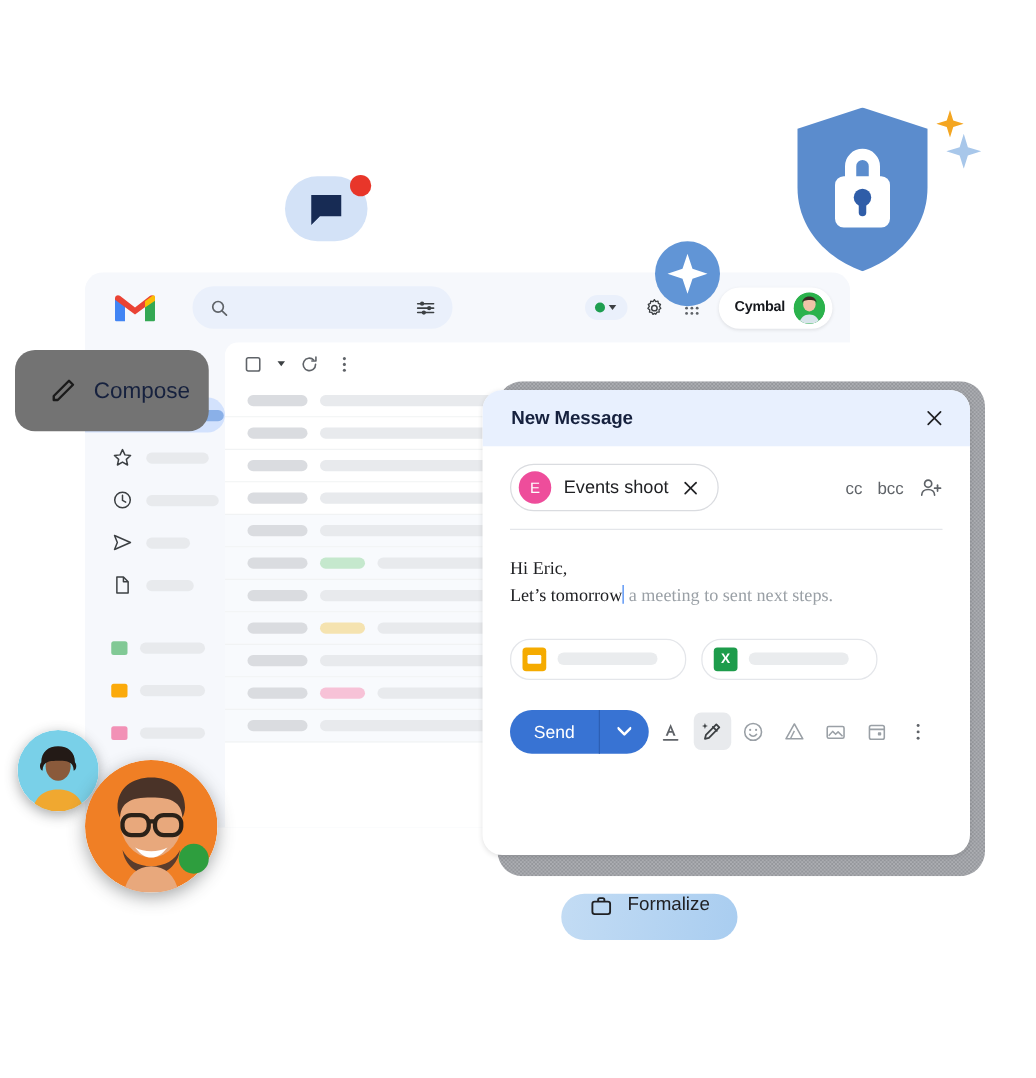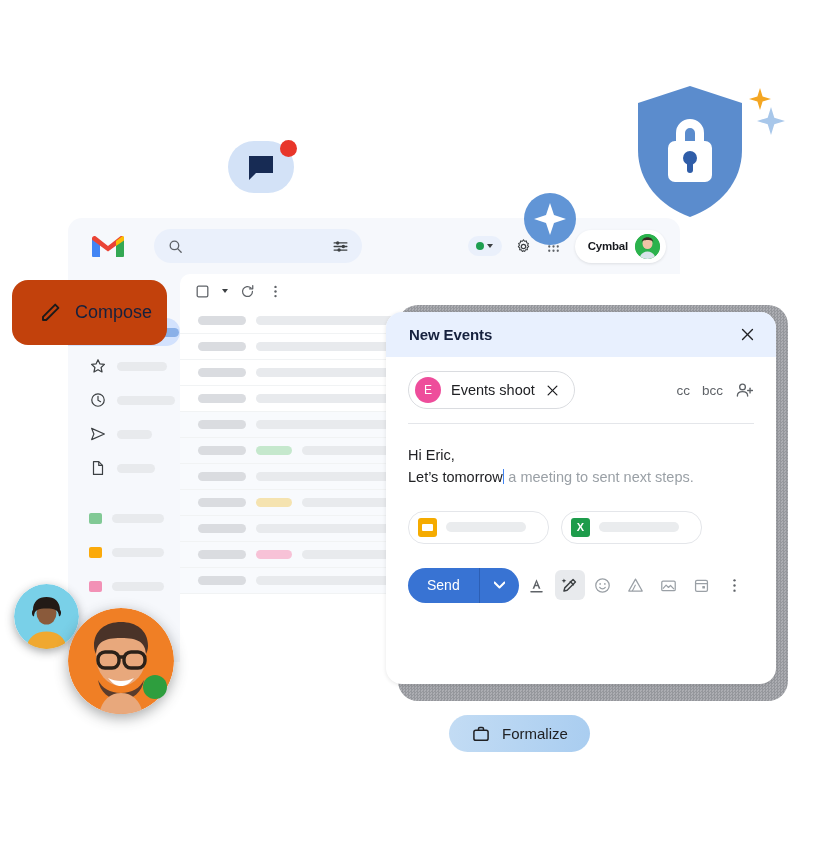--- a/index.html
+++ b/index.html
@@ -100,21 +100,21 @@
   }
   .chip-ava {
     width: 26px; height: 26px; border-radius: 50%; background: #ee4d9b;
     color: #fff; font-size: 12px; display: flex; align-items: center; justify-content: center;
   }
   .chip-name { font-size: 14.5px; color: #202124; }
   .ccbcc { margin-left: auto; display: flex; align-items: center; gap: 12px; }
   .ccbcc span { font-size: 13.5px; color: #5f6368; }
   .divider { height: 1px; background: #e4e6ea; margin: 14px 22px 0 22px; }
   .body-txt { padding: 20px 22px 0 22px; }
-  .body-txt p { font-size: 14.5px; color: #202124; line-height: 1.55; }
+  .body-txt p { font-size: 14.5px; color: #202124; line-height: 1.55; font-family: Liberation Serif, serif; }
   .body-txt p.spaced { margin-top: 17px; }
   .caret-line { display: inline-block; width: 1.5px; height: 15px;
     background: #4285f4; vertical-align: -2px; }
   .ghost { color: #9aa0a6; }
   .attach-row { display: flex; gap: 12px; padding: 22px 22px 0 22px; }
   .attach {
     display: flex; align-items: center; gap: 9px;
     border: 1px solid #e4e6ea; border-radius: 16px; padding: 6px 22px 6px 9px;
   }
   .att-icon { width: 19px; height: 19px; border-radius: 3px; flex: 0 0 auto;
@@ -145,21 +145,21 @@
   .sparkle-circle {
     position: absolute; left: 524px; top: 193px;
     width: 52px; height: 52px; border-radius: 50%; background: #6195d6;
     display: flex; align-items: center; justify-content: center;
   }
   .shield-wrap { position: absolute; left: 634px; top: 86px; width: 112px; height: 131px; }
   .spark-o { position: absolute; left: 749px; top: 88px; width: 22px; height: 22px; }
   .spark-b { position: absolute; left: 757px; top: 107px; width: 28px; height: 28px; }
   .formalize {
     position: absolute; left: 449px; top: 715px;
-    display: flex; align-items: center; gap: 11px;
+    display: flex; align-items: flex-start; gap: 11px;
     height: 37px; padding: 0 22px; border-radius: 19px;
     background: linear-gradient(100deg, #c3dcf4 0%, #a9cdf0 100%);
   }
   .formalize span { font-size: 15px; color: #202124; }
 
   
   .ava-wrap { position: absolute; border-radius: 50%; overflow: hidden; }
   .ava-small { left: 14px; top: 584px; width: 65px; height: 65px;
     box-shadow: 0 3px 10px rgba(60,64,67,.45); }
   .ava-large { left: 68px; top: 608px; width: 106px; height: 106px;
@@ -386,21 +386,21 @@
 
   <div class="sparkle-circle">
     <svg viewBox="0 0 34 34" width="34" height="34">
       <path d="M17 1l4 12 12 4-12 4-4 12-4-12-12-4 12-4z" fill="#ffffff"></path>
     </svg>
   </div>
 
   <div class="compose-shadow"></div>
   <div class="compose">
     <div class="compose-head">
-      <div class="compose-title">New Events</div>
+      <div class="compose-title">New Message</div>
       <svg class="ic close-x" viewBox="0 0 24 24">
         <line x1="5" y1="5" x2="19" y2="19" stroke="#202124" stroke-width="1.9" stroke-linecap="round"></line>
         <line x1="19" y1="5" x2="5" y2="19" stroke="#202124" stroke-width="1.9" stroke-linecap="round"></line>
       </svg>
     </div>
 
     <div class="recip-row">
       <div class="chip">
         <div class="chip-ava">E</div>
         <div class="chip-name">Events shoot</div>
@@ -528,20 +528,20 @@
   <div class="online-dot"></div>
 
   <div class="formalize">
     <svg width="20" height="20" viewBox="0 0 24 24">
       <rect x="3.5" y="7.5" width="17" height="12" rx="2.2" fill="none" stroke="#202124" stroke-width="1.8"></rect>
       <path d="M9 7.5V5.8c0-.9.7-1.6 1.6-1.6h2.8c.9 0 1.6.7 1.6 1.6v1.7" fill="none" stroke="#202124" stroke-width="1.8"></path>
     </svg>
     <span>Formalize</span>
   </div>
 
-  <div style="position:absolute;left:12px;top:280px;width:155px;height:65px;background:#c2410c;border-radius:16px;display:flex;align-items:center;gap:13px;padding-left:26px;">
+  <div style="position:absolute;left:12px;top:280px;width:155px;height:65px;background:#737373;border-radius:16px;display:flex;align-items:center;gap:13px;padding-left:26px;">
     <svg width="24" height="24" viewBox="0 0 24 24">
       <path d="M17.2 3.6l3.2 3.2L8.2 19H5v-3.2z" fill="none" stroke="#1a1a1a" stroke-width="1.9" stroke-linejoin="round"></path>
     </svg>
     <span style="font-size:18px;color:#16213e;">Compose</span>
   </div>
 
 </div>
 
 </body></html>

